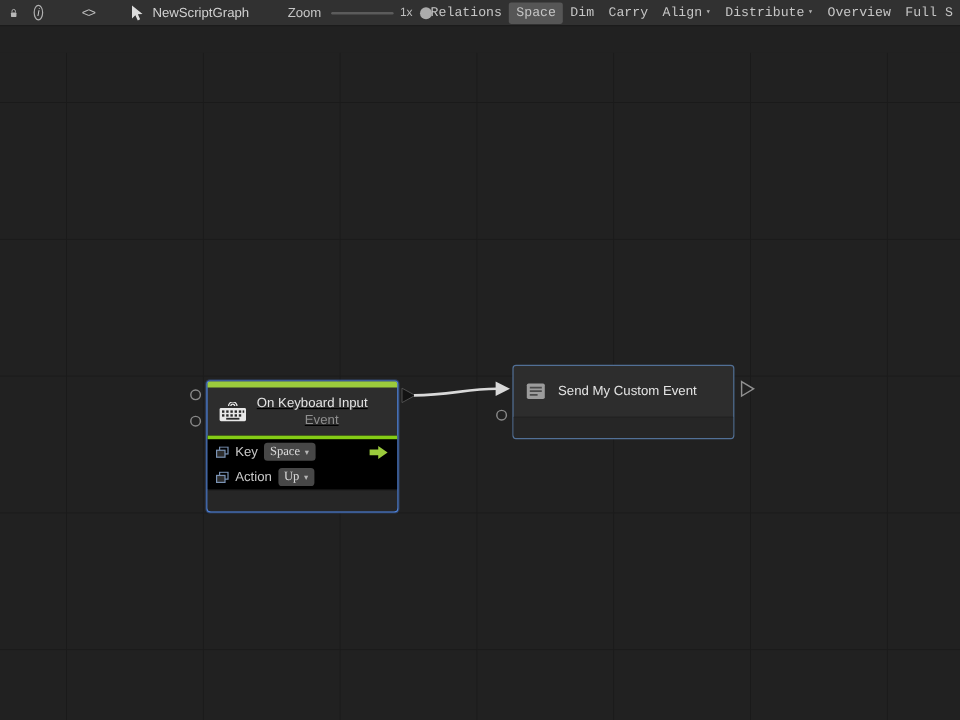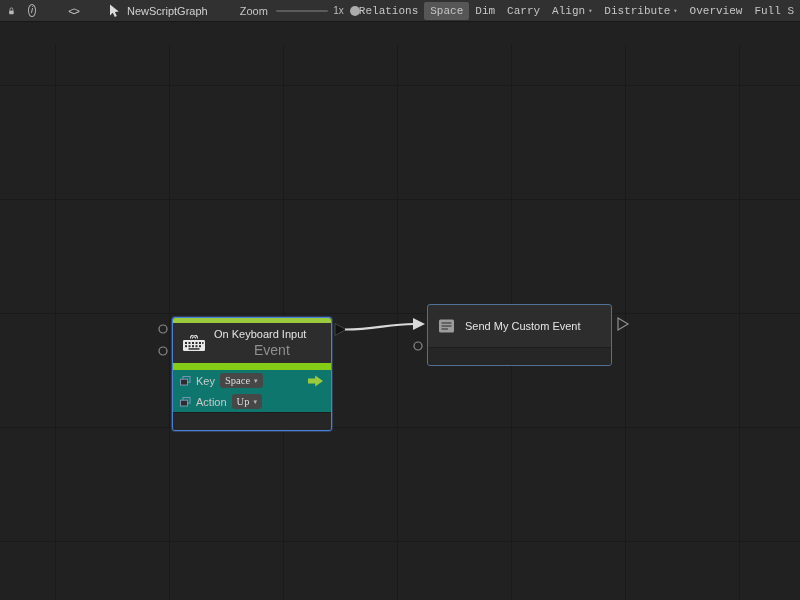--- a/index.html
+++ b/index.html
@@ -38,25 +38,25 @@
                      linear-gradient(to bottom,#1A1A1A 1px,transparent 1px);
     background-size:114px 114px; background-position:55px 41px; }
   svg.wires { position:absolute; left:0; top:0; pointer-events:none; }
 
   
   .node { position:absolute; border-radius:3px; font-size:11px; background:#2D2D2D; }
   #node1 { left:172px; top:273px; width:160px; border:1px solid #4C7FD6; box-shadow:0 0 0 1px rgba(76,127,214,.30); }
   #node2 { left:427px; top:260px; width:185px; border:1px solid #527096; }
   .strip { height:5px; background:#9BCB3C; border-radius:2px 2px 0 0; }
   .nhead { display:flex; align-items:center; gap:8px; padding:0 9px; }
-  #node1 .nhead { height:40px; }
+  #node1 .nhead { height:40px;text-decoration:underline; }
   #node2 .nhead { height:42px; }
   .ntitle { color:#E4E4E4; font-size:11px; }
-  .nsub { color:#8F8F8F; font-size:14px; margin-top:2px;padding-left:40px; }
-  .nbody { border-top:7px solid #84cc16; background:#0f766e; }
+  .nsub { color:#8F8F8F; font-size:11px; margin-top:2px;padding-left:40px; }
+  .nbody { border-top:3px solid #84cc16; background:#000000; }
   .prow { display:flex; align-items:center; height:21px; padding:0 7px; gap:5px; }
   #node2 .prow { height:22px; padding:0 6px; }
   .plabel { color:#C9C9C9; }
   .chip { display:inline-flex; align-items:center; gap:4px; background:#474747; border-radius:3px; padding:2px 5px; color:#DCDCDC; font-size:10.5px;font-family:Liberation Serif, serif; }
   .chip .caret { font-size:7px; color:#B5B5B5; }
   .spacer { flex:1; }
   .nfoot { height:18px; background:#262626; border-top:1px solid #1D1D1D; border-radius:0 0 3px 3px; }
   .dot { width:7px; height:7px; border-radius:50%; background:#5FD6A0; display:inline-block; margin:0 3px; }
   .valfield { background:#E2E2E2; color:#141414; border-radius:2px; padding:1px 5px; font-size:10.5px; min-width:8px; text-align:center; }
 </style>

